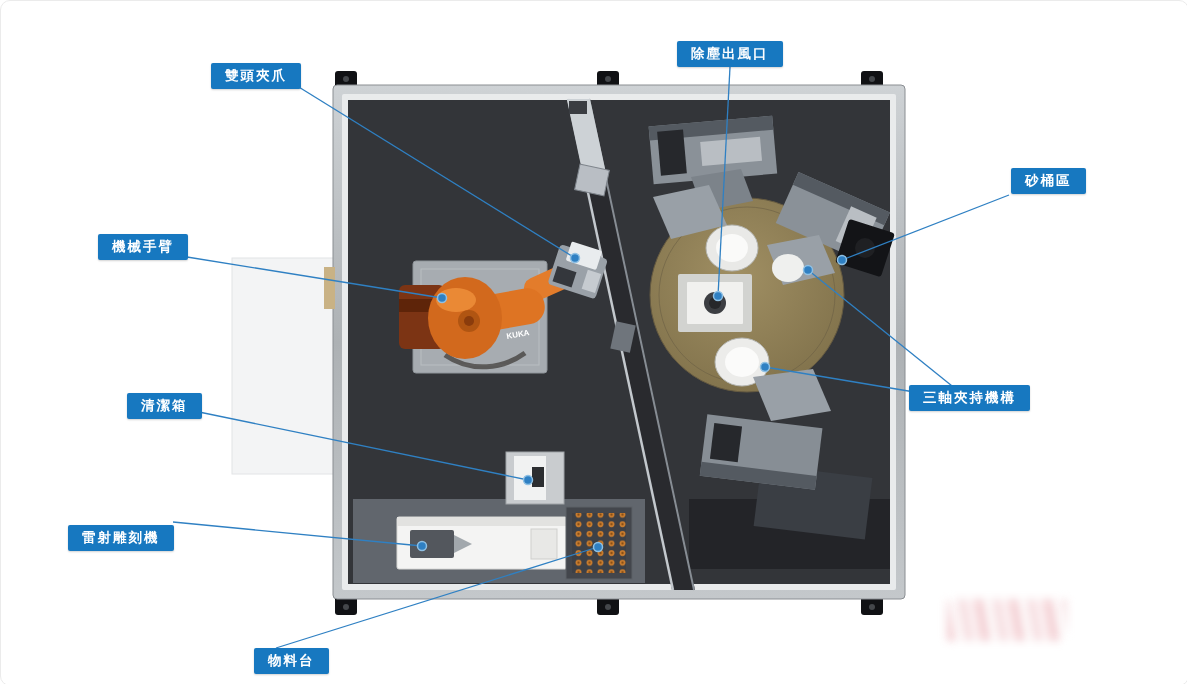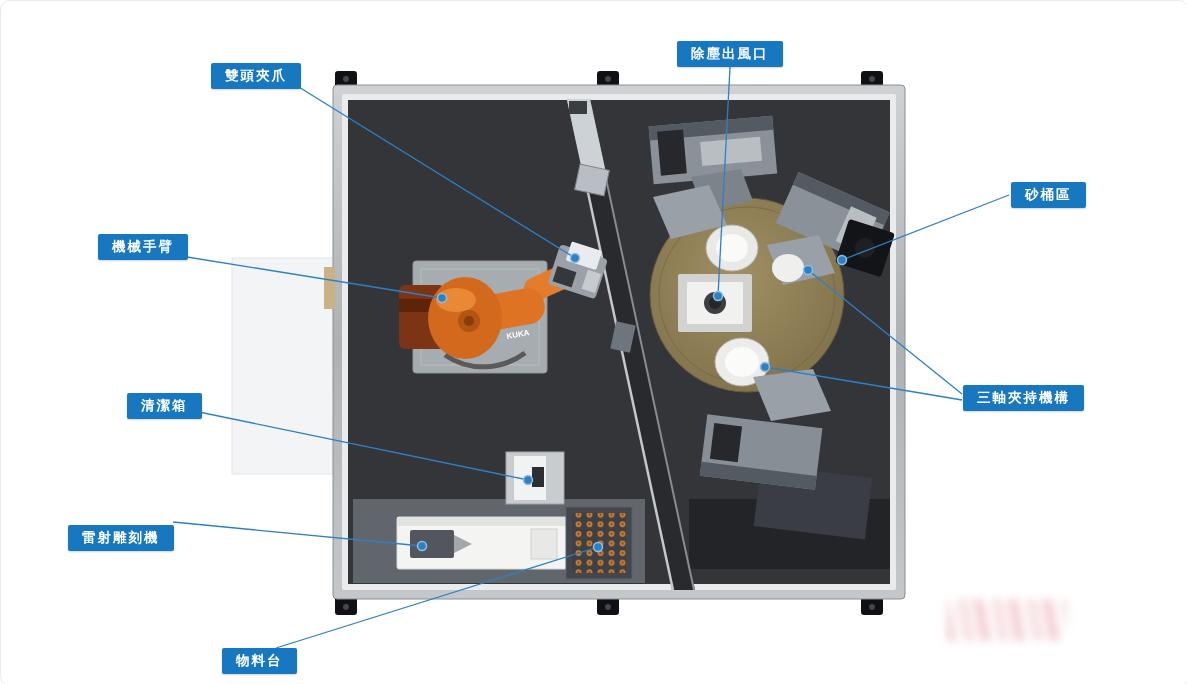--- a/index.html
+++ b/index.html
@@ -212,21 +212,21 @@
       <circle cx="807" cy="269" r="4.5"></circle>
       <circle cx="764" cy="366" r="4.5"></circle>
       <circle cx="527" cy="479" r="4.5"></circle>
       <circle cx="421" cy="545" r="4.5"></circle>
       <circle cx="597" cy="546" r="4.5"></circle>
     </g>
   </svg>
 
   <div class="label" style="left:210px;top:62px">雙頭夾爪</div>
   <div class="label" style="left:676px;top:40px">除塵出風口</div>
-  <div class="label" style="left:1010px;top:181px">砂桶區</div>
+  <div class="label" style="left:1010px;top:167px">砂桶區</div>
   <div class="label" style="left:97px;top:233px">機械手臂</div>
-  <div class="label" style="left:962px;top:384px">三軸夾持機構</div>
+  <div class="label" style="left:908px;top:384px">三軸夾持機構</div>
   <div class="label" style="left:126px;top:392px">清潔箱</div>
   <div class="label" style="left:67px;top:524px">雷射雕刻機</div>
-  <div class="label" style="left:221px;top:647px">物料台</div>
+  <div class="label" style="left:253px;top:647px">物料台</div>
 
   <div class="watermark"></div>
 </div>
 
 </body></html>

